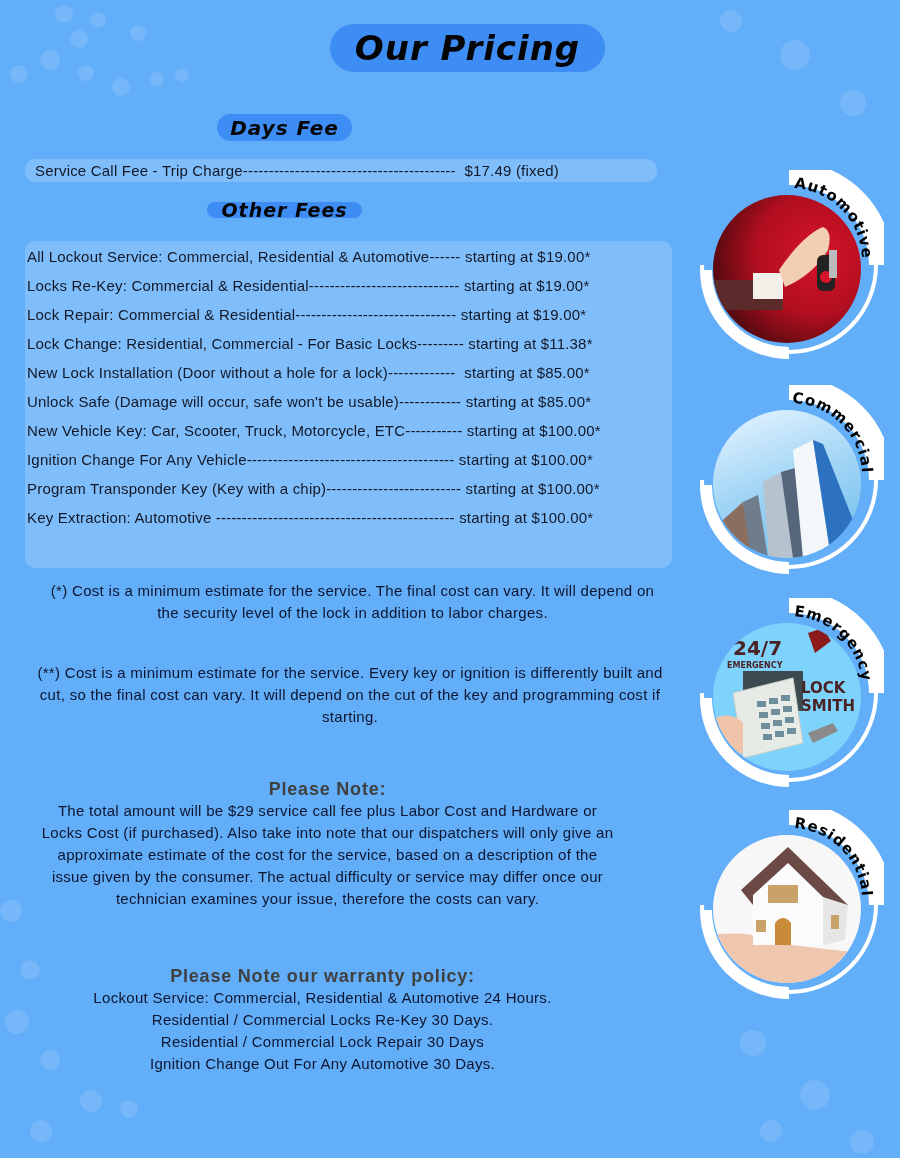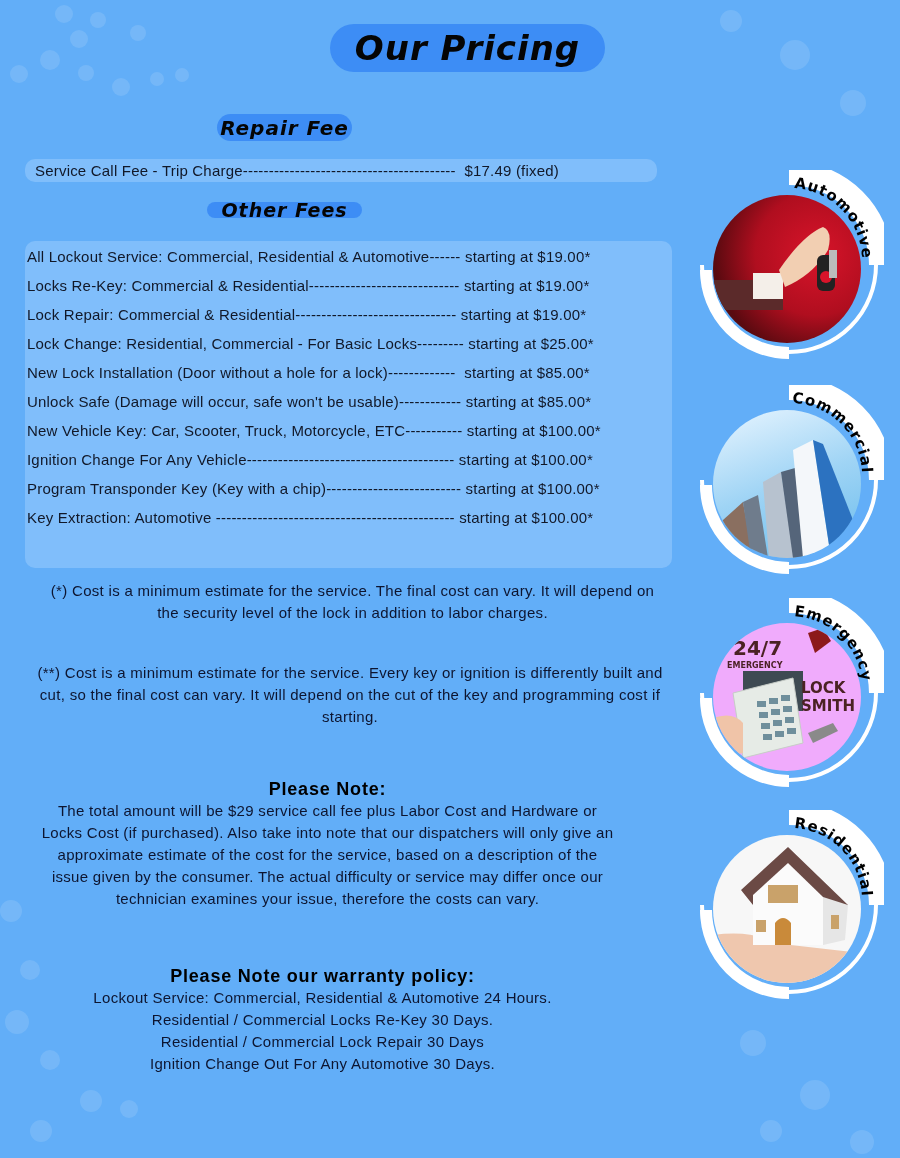--- a/index.html
+++ b/index.html
@@ -38,21 +38,21 @@
   }
   #basic-fee-row { left: 25px; top: 159px; width: 632px; height: 23px; padding: 2px 10px; white-space: pre; line-height: 20px; }
   #other-fees-box { left: 25px; top: 241px; width: 647px; height: 327px; padding: 6px 2px; }
   .fee-row { display: block; height: 29px; line-height: 20px; white-space: pre; }
 
   .note {
     position: absolute; text-align: center; font-size: 15px; line-height: 22px; color: #0d1530; letter-spacing: 0.3px;
   }
   #note-single { left: 40px; top: 580px; width: 625px; }
   #note-double { left: 25px; top: 662px; width: 650px; }
-  .red-head { color: #000000; font-weight: bold; font-size: 18px; letter-spacing: 0.8px; display: block; }
+  .red-head { color: #404040; font-weight: bold; font-size: 18px; letter-spacing: 0.8px; display: block; }
   #please-note { left: 40px; top: 778px; width: 575px; }
   #warranty { left: 50px; top: 965px; width: 545px; line-height: 22px; }
   #warranty .line { display: block; }
 
   .circle-card { position: absolute; left: 690px; width: 200px; height: 205px; }
   .ring { position: absolute; left: 4px; top: 10px; width: 190px; height: 190px; }
   .photo {
     position: absolute; left: 23px; top: 35px; width: 148px; height: 148px; border-radius: 50%; overflow: hidden;
   }
   .cat-label { position: absolute; left: 0; top: 0; width: 200px; height: 200px; }
@@ -82,29 +82,29 @@
   <div class="bokeh" style="left:120px;top:1100px;width:18px;height:18px;"></div>
   <div class="bokeh" style="left:30px;top:1120px;width:22px;height:22px;"></div>
   <div class="bokeh" style="left:740px;top:1030px;width:26px;height:26px;"></div>
   <div class="bokeh" style="left:800px;top:1080px;width:30px;height:30px;"></div>
   <div class="bokeh" style="left:850px;top:1130px;width:24px;height:24px;"></div>
   <div class="bokeh" style="left:760px;top:1120px;width:22px;height:22px;"></div>
 </div>
 
 <h1 id="main-title" class="pill-title">Our Pricing</h1>
 
-<h2 id="basic-fee-title" class="pill-title">Repair Fee</h2>
+<h2 id="basic-fee-title" class="pill-title">Days Fee</h2>
 <div id="basic-fee-row" class="fee-box">Service Call Fee - Trip Charge-----------------------------------------  $17.49 (fixed)</div>
 
 <h2 id="other-fees-title" class="pill-title">Other Fees</h2>
 <div id="other-fees-box" class="fee-box">
   <span class="fee-row">All Lockout Service: Commercial, Residential &amp; Automotive------ starting at $19.00*</span>
   <span class="fee-row">Locks Re-Key: Commercial &amp; Residential----------------------------- starting at $19.00*</span>
   <span class="fee-row">Lock Repair: Commercial &amp; Residential------------------------------- starting at $19.00*</span>
-  <span class="fee-row">Lock Change: Residential, Commercial - For Basic Locks--------- starting at $25.00*</span>
+  <span class="fee-row">Lock Change: Residential, Commercial - For Basic Locks--------- starting at $11.38*</span>
   <span class="fee-row">New Lock Installation (Door without a hole for a lock)-------------  starting at $85.00*</span>
   <span class="fee-row">Unlock Safe (Damage will occur, safe won't be usable)------------ starting at $85.00*</span>
   <span class="fee-row">New Vehicle Key: Car, Scooter, Truck, Motorcycle, ETC----------- starting at $100.00*</span>
   <span class="fee-row">Ignition Change For Any Vehicle---------------------------------------- starting at $100.00*</span>
   <span class="fee-row">Program Transponder Key (Key with a chip)-------------------------- starting at $100.00*</span>
   <span class="fee-row">Key Extraction: Automotive ---------------------------------------------- starting at $100.00*</span>
 </div>
 
 <p id="note-single" class="note">(*) Cost is a minimum estimate for the service. The final cost can vary. It will depend on the security level of the lock in addition to labor charges.</p>
 <p id="note-double" class="note">(**) Cost is a minimum estimate for the service. Every key or ignition is differently built and cut, so the final cost can vary. It will depend on the cut of the key and programming cost if starting.</p>
@@ -173,21 +173,21 @@
     </text>
   </svg>
 </div>
 
 <div class="circle-card" style="top:588px;">
   <svg class="ring" viewBox="0 0 190 190">
     <path d="M 95 8 A 87 87 0 1 1 8 95" fill="none" stroke="#fff" stroke-width="4"></path>
     <path d="M 95 3 A 92 92 0 0 1 187 95" fill="none" stroke="#fff" stroke-width="24"></path>
     <path d="M 12 100 A 83 83 0 0 0 95 183" fill="none" stroke="#fff" stroke-width="12"></path>
   </svg>
-  <div class="photo" style="background: #f0abfc;">
+  <div class="photo" style="background: #7dd3fc;">
     <svg width="148" height="148" viewBox="0 0 148 148">
       <text x="20" y="32" font-family="DejaVu Sans, sans-serif" font-weight="bold" font-size="20" fill="#4b2224">24/7</text>
       <text x="14" y="45" font-family="DejaVu Sans, sans-serif" font-weight="bold" font-size="8" fill="#4b2224">EMERGENCY</text>
       <path d="M 95 10 L 110 5 L 118 18 L 102 30 Z" fill="#8c1a1a"></path>
       <rect x="30" y="48" width="60" height="40" fill="#3e4a52"></rect>
       <text x="88" y="70" font-family="DejaVu Sans, sans-serif" font-weight="bold" font-size="15" fill="#4b2224">LOCK</text>
       <text x="88" y="88" font-family="DejaVu Sans, sans-serif" font-weight="bold" font-size="15" fill="#4b2224">SMITH</text>
       <polygon points="20,70 80,55 90,120 30,135" fill="#e6ebe6" stroke="#c6ccc6"></polygon>
       <g fill="#6f8f9c">
         <rect x="44" y="78" width="9" height="6"></rect>

